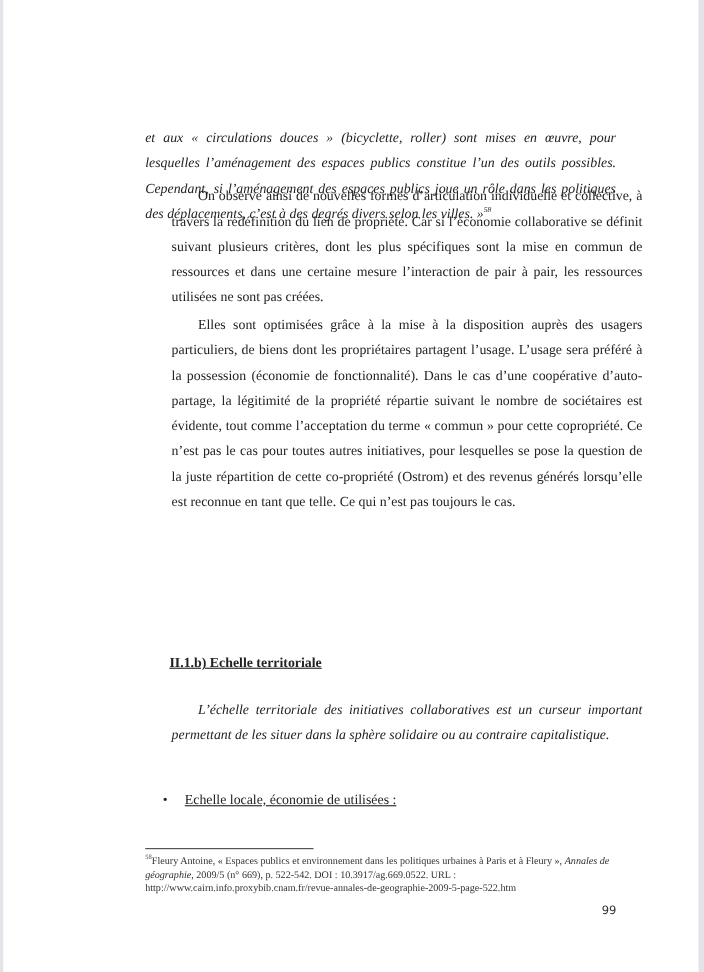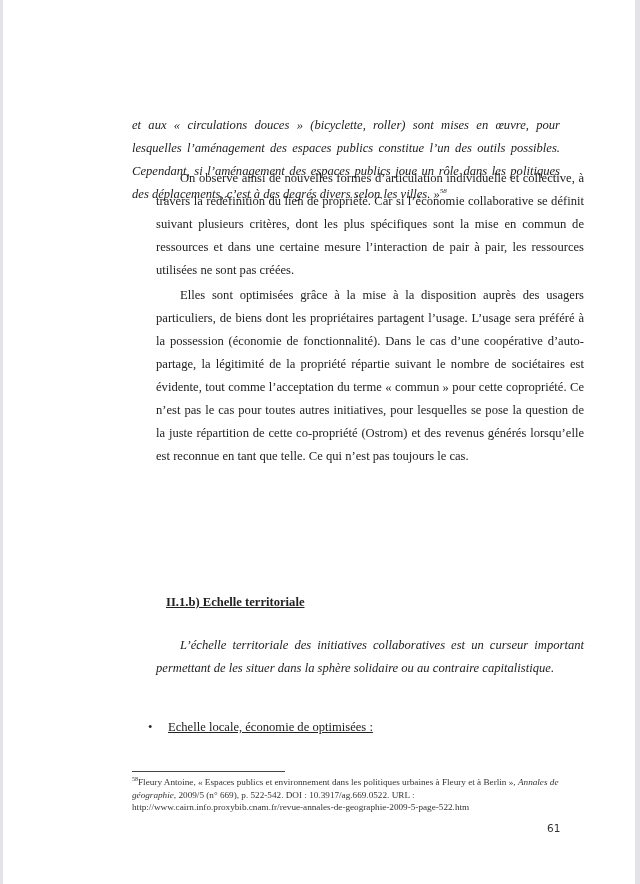--- a/index.html
+++ b/index.html
@@ -19,21 +19,20 @@
       text-align: justify; text-align-last: left;
       margin: 0;
     }
     .para.indent { text-indent: 24px; margin-left: 24px; }
     .italic { font-style: italic; margin-top: 44px; }
     sup { font-size: 7px; line-height: 0; vertical-align: super; }
     .heading {
       position: absolute; left: 22px; top: 592px;
       font-size: 12.6px; font-weight: bold; text-decoration: underline;
       line-height: 20px;
-      margin-left: 12px;
     }
     .bullet-item {
       position: absolute; left: 16px; top: 717px;
       font-size: 12.6px; line-height: 20px;
     }
     .bullet-dot { display: inline-block; width: 20px; }
     .bullet-text { text-decoration: underline; }
     .fn-rule { position: absolute; left: 0; top: 771px; width: 153px; height: 1px; background: #444; }
     .footnote {
       position: absolute; left: 0; top: 776px; width: 428px;
@@ -57,21 +56,21 @@
 
   <p class="para indent" style="top:167px;">On observe ainsi de nouvelles formes d’articulation individuelle et collective, à travers la redéfinition du lien de propriété. Car si l’économie collaborative se définit suivant plusieurs critères, dont les plus spécifiques sont la mise en commun de ressources et dans une certaine mesure l’interaction de pair à pair, les ressources utilisées ne sont pas créées.</p>
 
   <p class="para indent" style="top:284px;">Elles sont optimisées grâce à la mise à la disposition auprès des usagers particuliers, de biens dont les propriétaires partagent l’usage. L’usage sera préféré à la possession (économie de fonctionnalité). Dans le cas d’une coopérative d’auto-partage, la légitimité de la propriété répartie suivant le nombre de sociétaires est évidente, tout comme l’acceptation du terme « commun » pour cette copropriété. Ce n’est pas le cas pour toutes autres initiatives, pour lesquelles se pose la question de la juste répartition de cette co-propriété (Ostrom) et des revenus générés lorsqu’elle est reconnue en tant que telle. Ce qui n’est pas toujours le cas.</p>
 
   <div class="heading">II.1.b) Echelle territoriale</div>
 
   <p class="para indent" style="top:634px;font-style:italic;">L’échelle territoriale des initiatives collaboratives est un curseur important permettant de les situer dans la sphère solidaire ou au contraire capitalistique.</p>
 
   <div class="bullet-item">
-    <span class="bullet-dot">•</span><span class="bullet-text">Echelle locale, économie de optimisées :</span>
+    <span class="bullet-dot">•</span><span class="bullet-text">Echelle locale, économie de utilisées :</span>
   </div>
 
   <div class="fn-rule"></div>
 
-  <div class="footnote"><sup>58</sup><span>Fleury Antoine, « Espaces publics et environnement dans les politiques urbaines à Fleury et à Berlin », </span><i>Annales de géographie</i><span>, 2009/5 (n° 669), p. 522-542. DOI : 10.3917/ag.669.0522. URL : http://www.cairn.info.proxybib.cnam.fr/revue-annales-de-geographie-2009-5-page-522.htm</span></div>
+  <div class="footnote"><sup>58</sup><span>Fleury Antoine, « Espaces publics et environnement dans les politiques urbaines à Paris et à Fleury », </span><i>Annales de géographie</i><span>, 2009/5 (n° 669), p. 522-542. DOI : 10.3917/ag.669.0522. URL : http://www.cairn.info.proxybib.cnam.fr/revue-annales-de-geographie-2009-5-page-522.htm</span></div>
 
-  <div class="page-number">61</div>
+  <div class="page-number">99</div>
 </div>
 
 </body></html>

